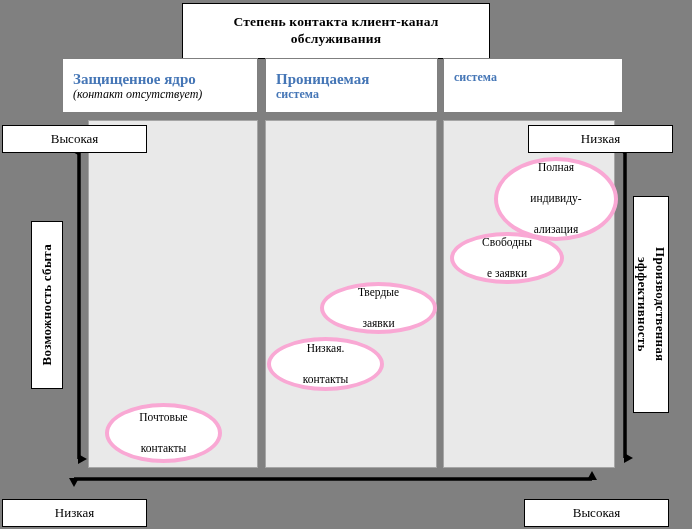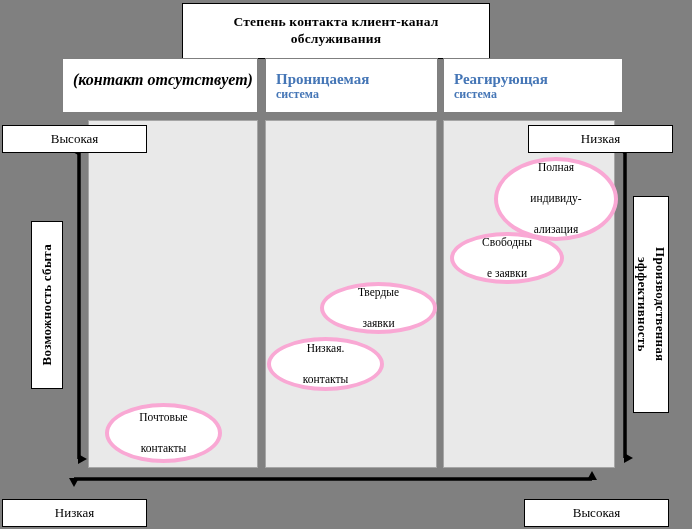--- a/index.html
+++ b/index.html
@@ -37,21 +37,21 @@
     position:absolute;
     background:#ffffff;
     border:1px solid #7f7f7f;
     box-sizing:border-box;
     overflow:hidden;
     padding:12px 0 0 10px;
     color:#4576b6;
     font-family:"Liberation Serif", serif;
   }
   .hbox .h1{font-size:15px;font-weight:bold;line-height:1.15;white-space:nowrap;}
-  .hbox .h2{font-size:16px;font-style:italic;font-weight:bold;line-height:1.15;white-space:nowrap;color:#000;}
+  .hbox .h2{font-size:12px;font-style:italic;font-weight:normal;line-height:1.15;white-space:nowrap;color:#000;}
   .hbox .h2b{font-size:12px;font-weight:bold;line-height:1.15;white-space:nowrap;}
   #hdr1{left:62px;top:58px;width:196px;height:55px;}
   #hdr2{left:265px;top:58px;width:173px;height:55px;}
   #hdr3{left:443px;top:58px;width:180px;height:55px;}
 
   
   .panel{
     position:absolute;
     background:#e9e9e9;
     border:1px solid #a6a6a6;
@@ -115,30 +115,30 @@
 </head>
 <body>
 
 <div class="stage">
 
   <div class="wbox" id="title">
     <span>Степень контакта клиент-канал обслуживания</span>
   </div>
 
   <div class="hbox" id="hdr1">
+    <div class="h1">Защищенное ядро</div>
     <div class="h2">(контакт отсутствует)</div>
   </div>
 
   <div class="hbox" id="hdr2">
     <div class="h1">Проницаемая</div>
     <div class="h2b">система</div>
   </div>
 
   <div class="hbox" id="hdr3">
-    <div class="h1">Реагирующая</div>
     <div class="h2b">система</div>
   </div>
 
   <div class="panel" id="panel1"></div>
   <div class="panel" id="panel2"></div>
   <div class="panel" id="panel3"></div>
 
   <svg class="arrow" id="arrLeft" width="26" height="330">
     <defs>
       <marker id="mu" markerWidth="10" markerHeight="10" refX="5" refY="8" orient="auto" markerUnits="userSpaceOnUse">

